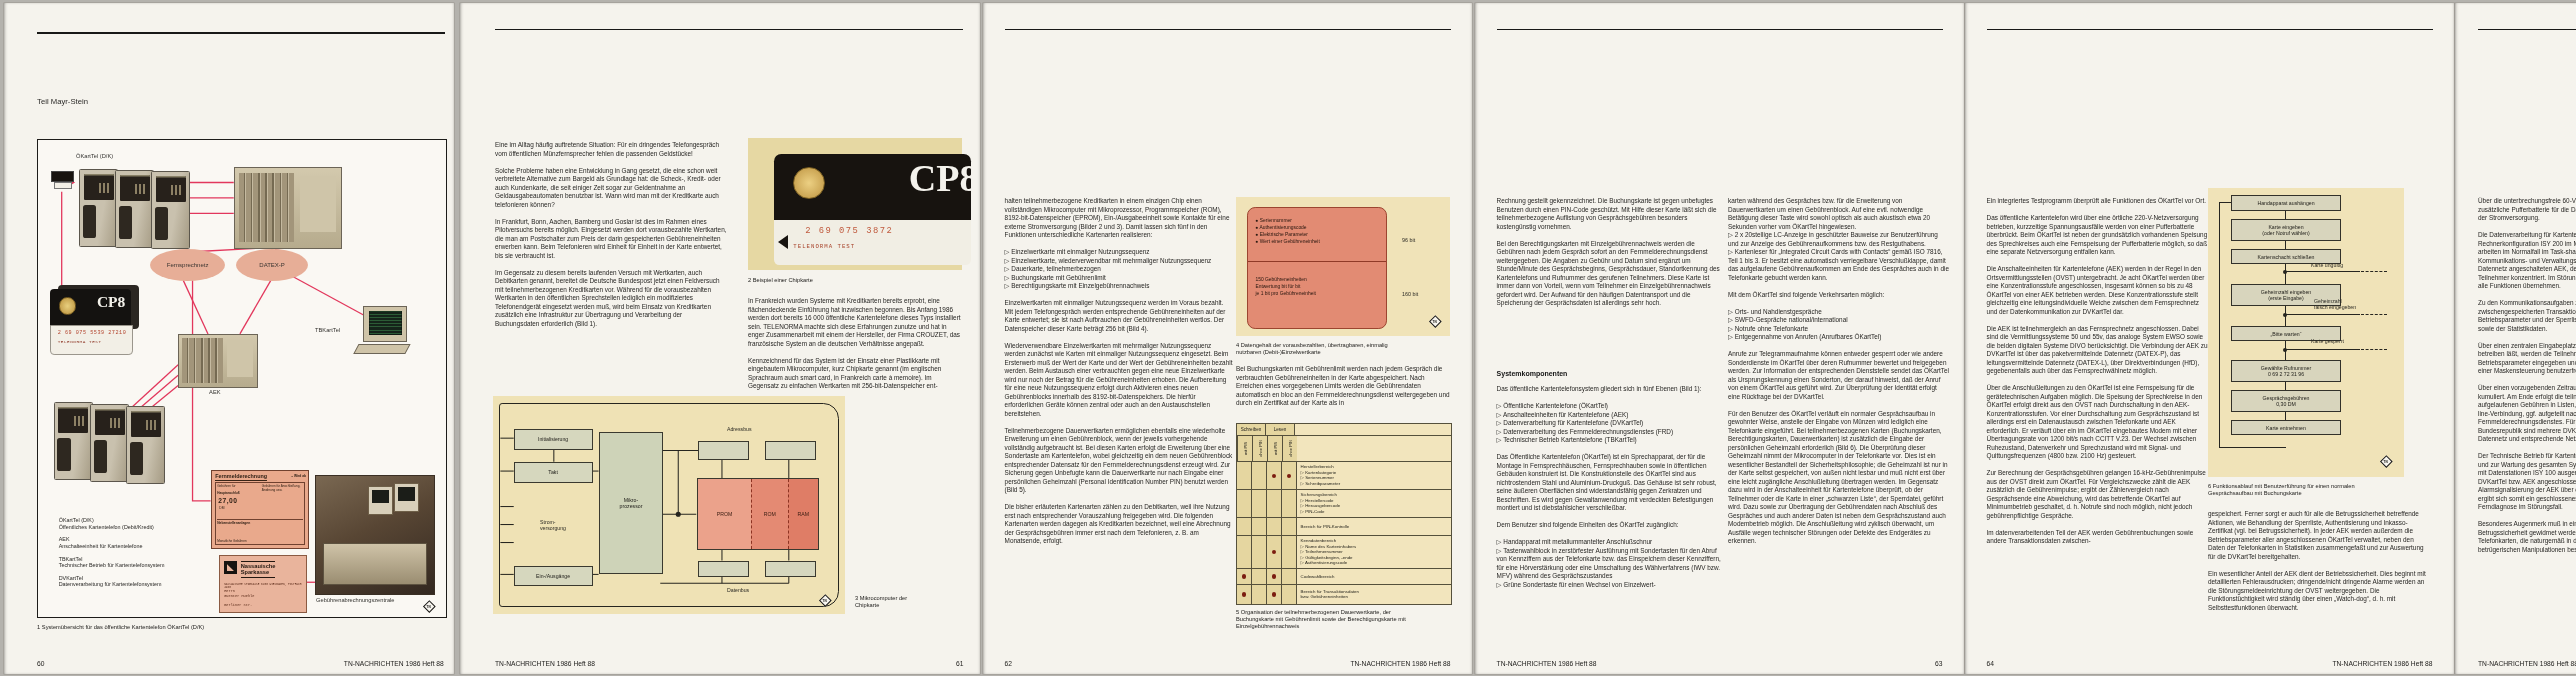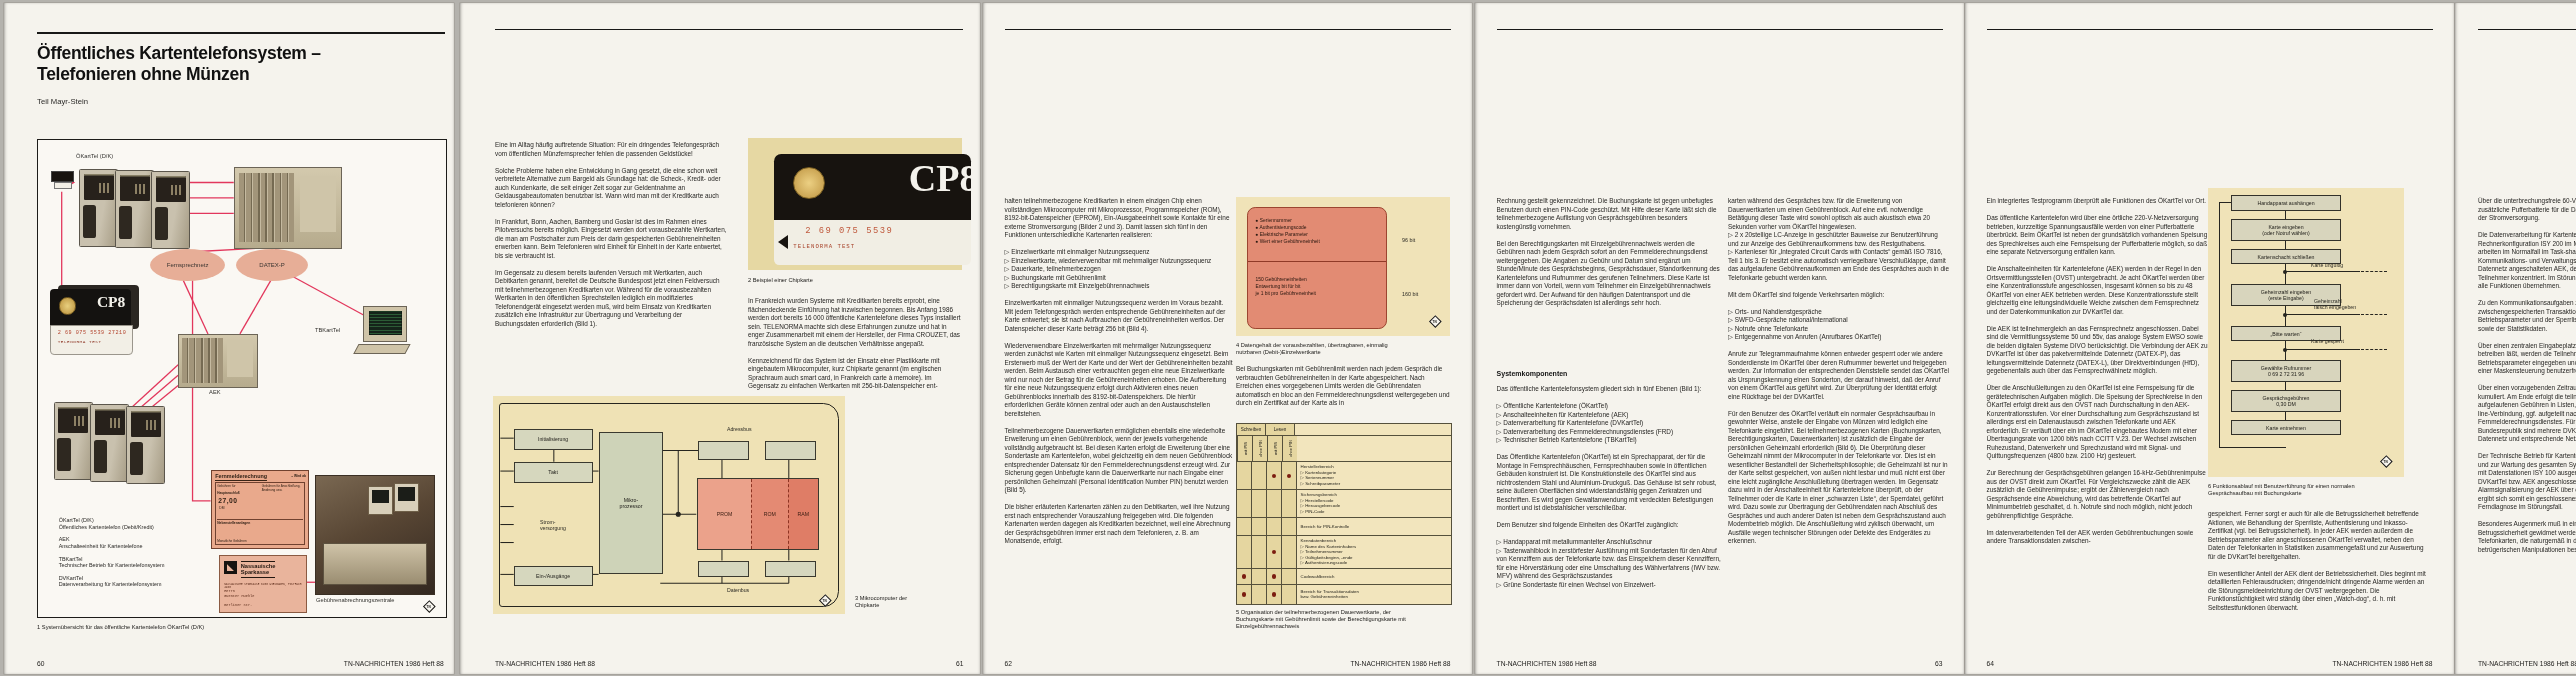--- a/index.html
+++ b/index.html
@@ -117,22 +117,20 @@
   .fcdot{position:absolute;left:75px;width:4.1px;height:4.1px;border-radius:50%;background:#26251f;}
   .fclab{position:absolute;font-size:5.2px;line-height:6.2px;white-space:pre-line;color:#2b2a24;}
 </style>
 </head>
 <body>
 
 <div id="canvas">
 
   <div class="page" style="left:4.1px;width:450px;">
     <div class="rule" style="left:33px;width:408px;top:29px;"></div>
-    <h1 class="title" style="left:33px;top:40px;width:371px;">Öffentliches Kartentelefonsystem –
-Telefonieren ohne Münzen</h1>
     <div class="author" style="left:33px;top:94px;">Teil Mayr-Stein</div>
 
     <div class="fig1" style="left:33px;top:136px;width:408px;height:477px;">
       <svg class="redlines" width="408" height="477" viewBox="0 0 792 925">
         <g stroke="#e2375c" stroke-width="2.5" fill="none">
           <line x1="290" y1="82" x2="380" y2="82"></line>
           <line x1="290" y1="112" x2="380" y2="112"></line>
           <line x1="290" y1="142" x2="380" y2="142"></line>
           <line x1="46" y1="100" x2="46" y2="288"></line>
           <line x1="46" y1="82" x2="62" y2="82"></line>
@@ -273,21 +271,21 @@
 In Frankfurt, Bonn, Aachen, Bamberg und Goslar ist dies im Rahmen eines Pilotversuchs bereits möglich. Eingesetzt werden dort vorausbezahlte Wertkarten, die man am Postschalter zum Preis der darin gespeicherten Gebühreneinheiten erwerben kann. Beim Telefonieren wird Einheit für Einheit in der Karte entwertet, bis sie verbraucht ist.
 
 Im Gegensatz zu diesem bereits laufenden Versuch mit Wertkarten, auch Debitkarten genannt, bereitet die Deutsche Bundespost jetzt einen Feldversuch mit teilnehmerbezogenen Kreditkarten vor. Während für die vorausbezahlten Wertkarten in den öffentlichen Sprechstellen lediglich ein modifiziertes Telefonendgerät eingesetzt werden muß, wird beim Einsatz von Kreditkarten zusätzlich eine Infrastruktur zur Übertragung und Verarbeitung der Buchungsdaten erforderlich (Bild 1).</div>
 
     <div class="fig2" style="left:288px;top:135px;width:214px;height:132px;">
       <div class="bigcard">
         <div class="chip2"></div>
         <div class="brand2">CP8</div>
       </div>
       <div class="strip" style="left:12%;top:62%;width:92%;height:34%;border-radius:0 0 5.2px 5.2px;">
-        <div class="num">2 69 075 5539</div>
+        <div class="num">2 69 075 3872</div>
         <div class="nam">TELENORMA  TEST</div>
         <div class="arr"></div>
       </div>
     </div>
     <div class="caption" style="left:288px;top:274px;width:206px;">2   Beispiel einer Chipkarte</div>
     <div class="body" style="left:288px;top:294px;width:216px;">In Frankreich wurden Systeme mit Kreditkarten bereits erprobt, eine flächendeckende Einführung hat inzwischen begonnen. Bis Anfang 1986 werden dort bereits 16 000 öffentliche Kartentelefone dieses Typs installiert sein. TELENORMA machte sich diese Erfahrungen zunutze und hat in enger Zusammenarbeit mit einem der Hersteller, der Firma CROUZET, das französische System an die deutschen Verhältnisse angepaßt.
 
 Kennzeichnend für das System ist der Einsatz einer Plastikkarte mit eingebautem Mikrocomputer, kurz Chipkarte genannt (im englischen Sprachraum auch smart card, in Frankreich carte à memoire). Im Gegensatz zu einfachen Wertkarten mit 256-bit-Datenspeicher ent-</div>
 
     <div class="fig3" style="left:33px;top:393px;width:352px;height:218px;">

